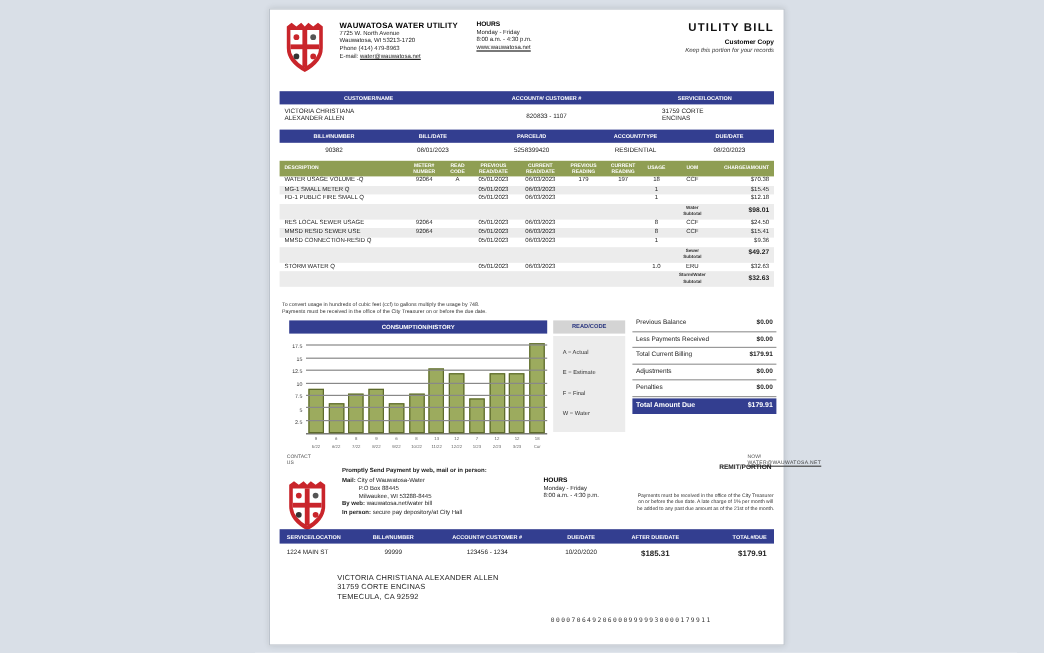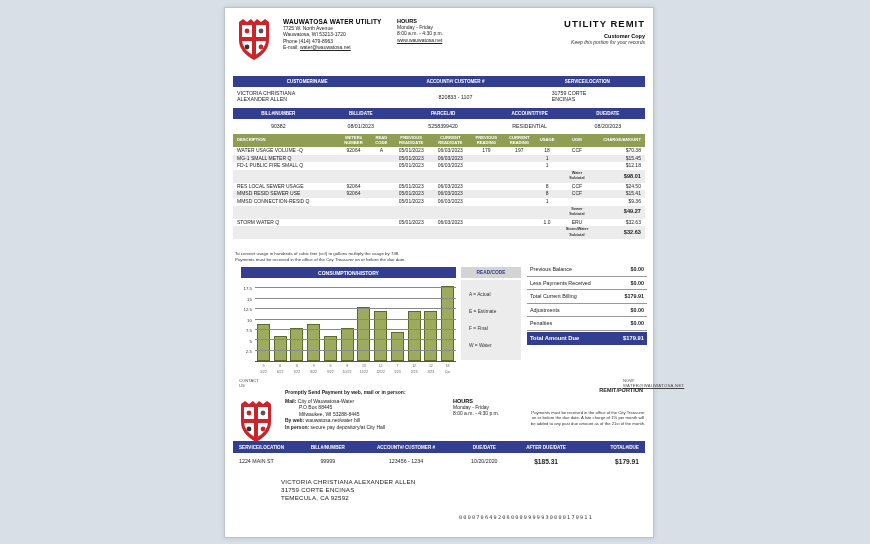--- a/index.html
+++ b/index.html
@@ -151,21 +151,21 @@
         <div class="bline">Phone (414) 479-8963</div>
         <div class="bline"><span>E-mail:</span> <a class="blink">water@wauwatosa.net</a></div>
       </div>
       <div class="hours">
         <div class="htitle">HOURS</div>
         <div class="bline">Monday - Friday</div>
         <div class="bline">8:00 a.m. - 4:30 p.m.</div>
         <div class="bline"><a class="blink">www.wauwatosa.net</a></div>
       </div>
       <div class="hright">
-        <div class="btitle">UTILITY REMIT</div>
+        <div class="btitle">UTILITY BILL</div>
         <div class="ccopy">Customer Copy</div>
         <div class="cnote">Keep this portion for your records</div>
       </div>
     </div>
 
     <div class="navybar nb1">
       <div class="nbcell w1">CUSTOMER/NAME</div>
       <div class="nbcell w2">ACCOUNT#/ CUSTOMER #</div>
       <div class="nbcell w3">SERVICE/LOCATION</div>
     </div>

